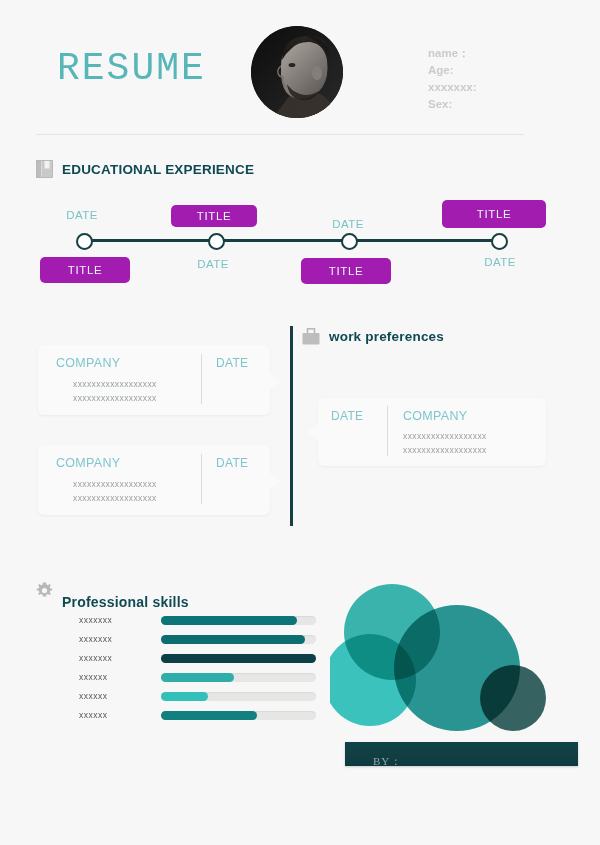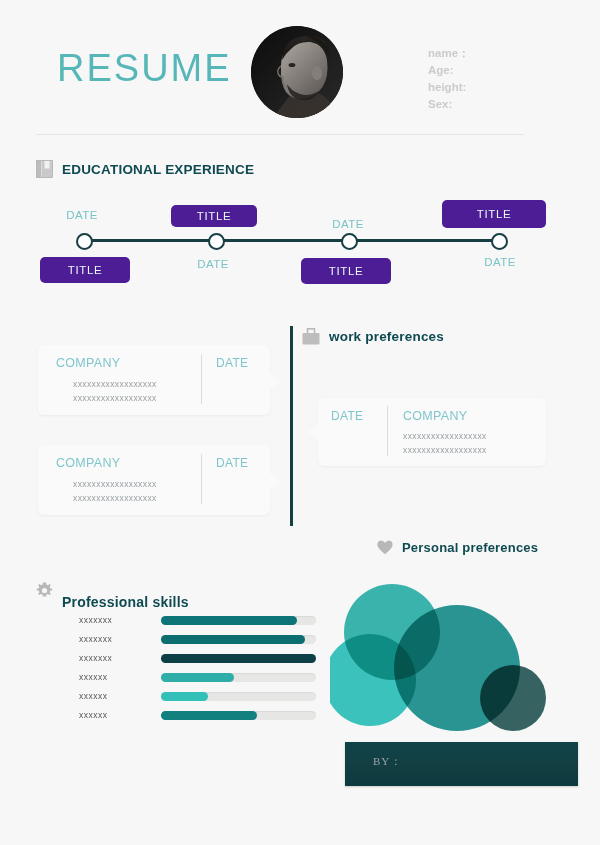--- a/index.html
+++ b/index.html
@@ -11,21 +11,21 @@
     position:relative;
   }
   .page{position:absolute;inset:0;background:#f7f7f7;}
 
   
   .header{position:absolute;left:0;top:0;width:600px;height:140px;}
   .resume-title{
     position:absolute;left:57px;top:47px;
     font-size:38px;letter-spacing:2px;
     color:#57b6b8;font-weight:400;
-    font-family:Liberation Sans, sans-serif;
+    font-family:Liberation Mono, monospace;
     text-align:center;
   }
   .avatar{
     position:absolute;left:251px;top:26px;
     width:92px;height:92px;border-radius:50%;
     overflow:hidden;background:#111;
   }
   .avatar svg{display:block;}
   .personal-info{
     position:absolute;left:428px;top:45px;
@@ -62,21 +62,21 @@
   .tl-node{
     position:absolute;width:13px;height:13px;border-radius:50%;
     background:#ffffff;border:2.5px solid #173f43;
     top:38px;margin-left:-6.5px;
   }
   .tl-date{
     position:absolute;color:#79c3c6;font-size:11.5px;letter-spacing:.4px;
     transform:translateX(-50%);white-space:nowrap;
   }
   .tl-pill{
-    position:absolute;background:#4c1d95;color:#eaf7f7;
+    position:absolute;background:#a21caf;color:#eaf7f7;
     font-size:11.5px;letter-spacing:.6px;
     border-radius:5px;
     display:flex;align-items:center;justify-content:center;
     transform:translateX(-50%);
   }
 
   
   .edu-card{
     position:absolute;left:38px;width:232px;height:70px;
     background:#fafafa;border-radius:6px;
@@ -160,21 +160,21 @@
   .skill-fill{
     position:absolute;left:0;top:0;height:9px;border-radius:5px;
   }
 
   
   .circles{position:absolute;left:330px;top:580px;width:240px;height:160px;}
   .circles circle{mix-blend-mode:multiply;}
 
   
   .by-bar{
-    position:absolute;left:345px;top:742px;width:233px;height:44px;
+    position:absolute;left:345px;top:742px;width:233px;height:24px;
     background:linear-gradient(180deg,#0f4349 0%,#133f43 50%,#0d3a3e 100%);
     box-shadow:0 1px 2px rgba(0,0,0,.18);
   }
   .by-bar .by-text{
     position:absolute;left:28px;top:12px;
     color:#97a7a6;font-size:11px;letter-spacing:1px;
     font-family:"Liberation Serif", serif;
   }
 </style>
 </head>
@@ -223,21 +223,21 @@
           <ellipse cx="41" cy="39" rx="3.4" ry="2" fill="#2a2622"></ellipse>
 
           <rect width="92" height="92" fill="url(#bg)" opacity=".18"></rect>
         </g>
       </svg>
     </div>
 
     <div class="personal-info">
       <div>name：</div>
       <div>Age:</div>
-      <div>height:</div>
+      <div>xxxxxxx:</div>
       <div>Sex:</div>
     </div>
 
     <div class="header-rule"></div>
   </div>
 
   <div class="sec-head" id="edu-head">
     <svg class="ico" width="17" height="18" viewBox="0 0 17 18">
       <rect x="0.5" y="0.5" width="5" height="17" fill="#bdbdbd"></rect>
       <rect x="6" y="0.5" width="10.5" height="17" fill="#c9c9c9"></rect>
@@ -297,26 +297,20 @@
 
   <div class="work-card">
     <div class="tail"></div>
     <div class="date">DATE</div>
     <div class="vdiv"></div>
     <div class="company">COMPANY</div>
     <div class="xline xl1">xxxxxxxxxxxxxxxxxx</div>
     <div class="xline xl2">xxxxxxxxxxxxxxxxxx</div>
   </div>
 
-  <div class="sec-head" id="pref-head">
-    <svg class="ico" width="16" height="15" viewBox="0 0 16 15">
-      <path d="M8 14.2 C2.2 9.6 0.4 7.1 0.4 4.6 C0.4 2.2 2.1 0.6 4.2 0.6 C5.7 0.6 7.1 1.5 8 3 C8.9 1.5 10.3 0.6 11.8 0.6 C13.9 0.6 15.6 2.2 15.6 4.6 C15.6 7.1 13.8 9.6 8 14.2 Z" fill="#b8b8b8"></path>
-    </svg>
-    <span class="label">Personal preferences</span>
-  </div>
 
   <svg class="circles" width="240" height="160" viewBox="0 0 240 160">
     <circle cx="62" cy="52" r="48" fill="#2bb3ad" opacity="0.92"></circle>
     <circle cx="40" cy="100" r="46" fill="#2cc5bd" opacity="0.92"></circle>
     <circle cx="127" cy="88" r="63" fill="#17908e" opacity="0.92"></circle>
     <circle cx="183" cy="118" r="33" fill="#2c5e5c" opacity="0.95"></circle>
   </svg>
 
   <div class="sec-head" id="skills-head">
     <svg class="ico" width="17" height="17" viewBox="0 0 17 17">

